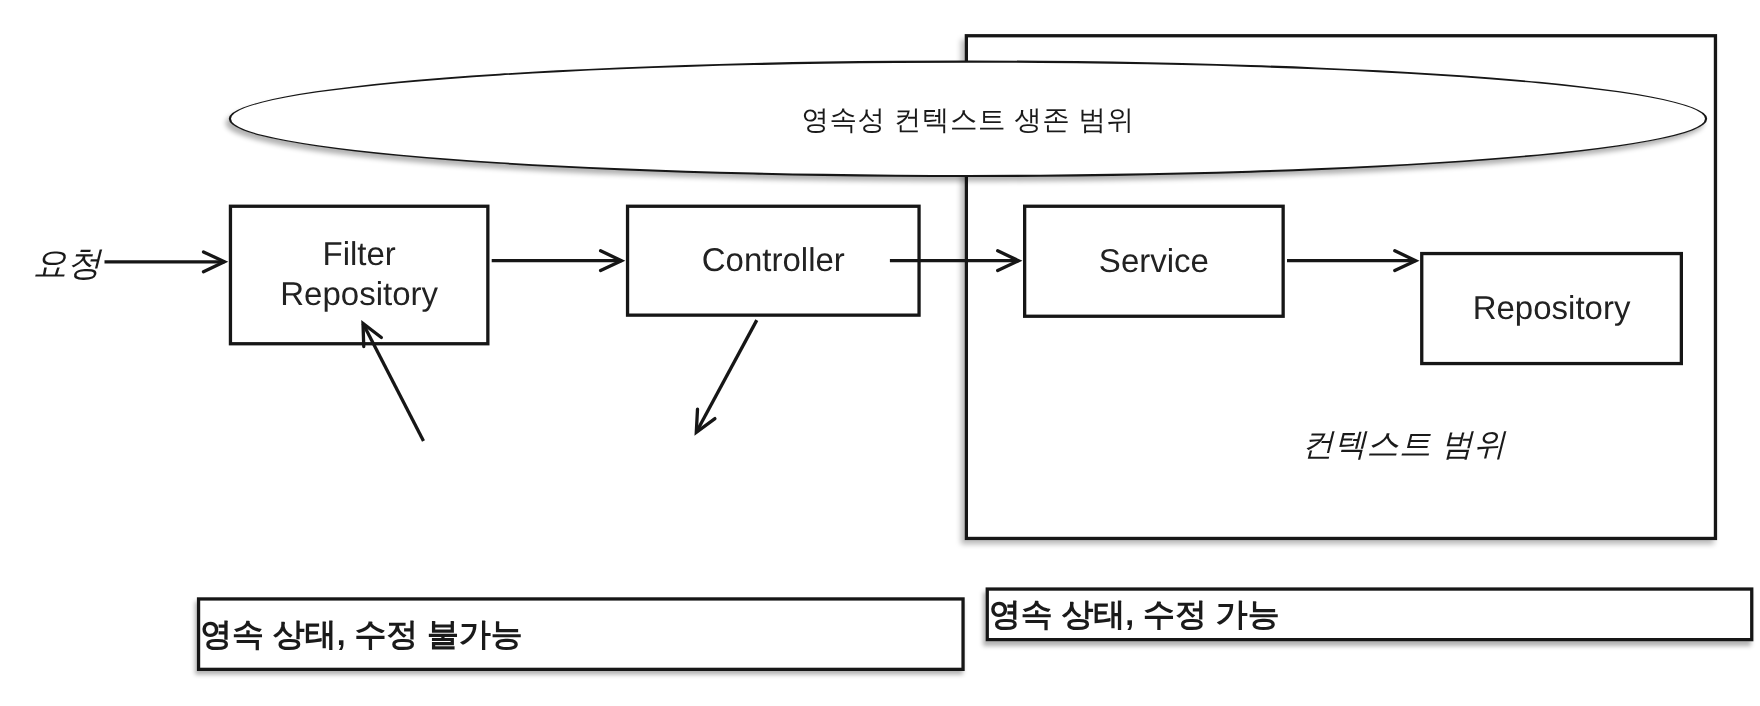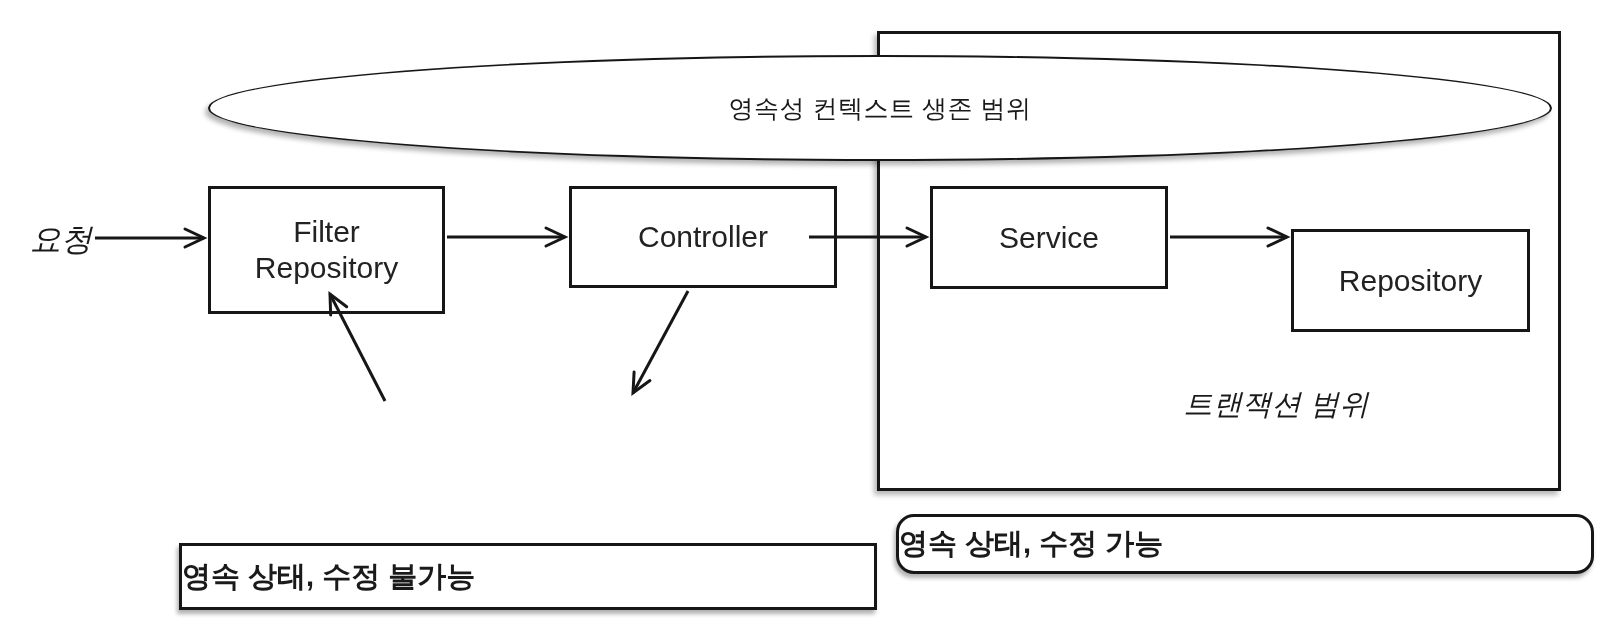--- a/index.html
+++ b/index.html
@@ -56,40 +56,40 @@
   .tx-label      { left: 1069px; top: 385px; width: 300px; font-size: 29px; letter-spacing: 0.5px; }
 
   
   .legend {
     z-index: 3;
     display: flex; align-items: center; 
     font-size: 29px; font-weight: 700;
     box-shadow: -2px 4px 4px rgba(0,0,0,0.30);
   }
   .legend-left  { left: 179px; top: 543px; width: 698px; height: 67px; }
-  .legend-right { left: 896px; top: 514px; width: 698px; height: 60px; border-radius: 18px; }
+  .legend-right { left: 896px; top: 534px; width: 698px; height: 49px; }
 
   
   .arrow-layer {
     position: absolute; left: 0; top: 0; width: 1600px; height: 642px;
     z-index: 4; pointer-events: none;
   }
 </style>
 </head>
 <body>
 
 <div class="canvas">
 
   <div class="shape outline tx-rect"></div>
 
   <div class="shape outline pc-ellipse">
     <span>영속성 컨텍스트 생존 범위</span>
   </div>
 
-  <div class="free-label tx-label">트랜잭션 범위</div>
+  <div class="free-label tx-label">컨텍스트 범위</div>
 
   <div class="free-label request-label">요청</div>
 
   <div class="shape outline node node-filter">
     <span>Filter</span>
     <span>Repository</span>
   </div>
   <div class="shape outline node node-controller">
     <span>Controller</span>
   </div>

